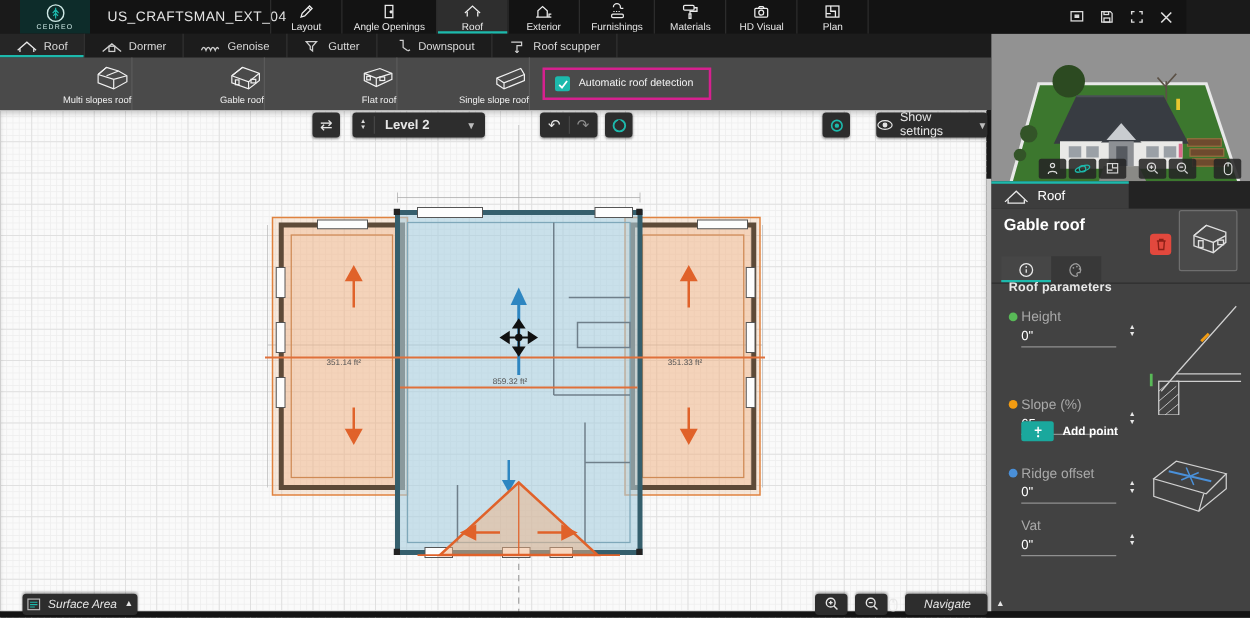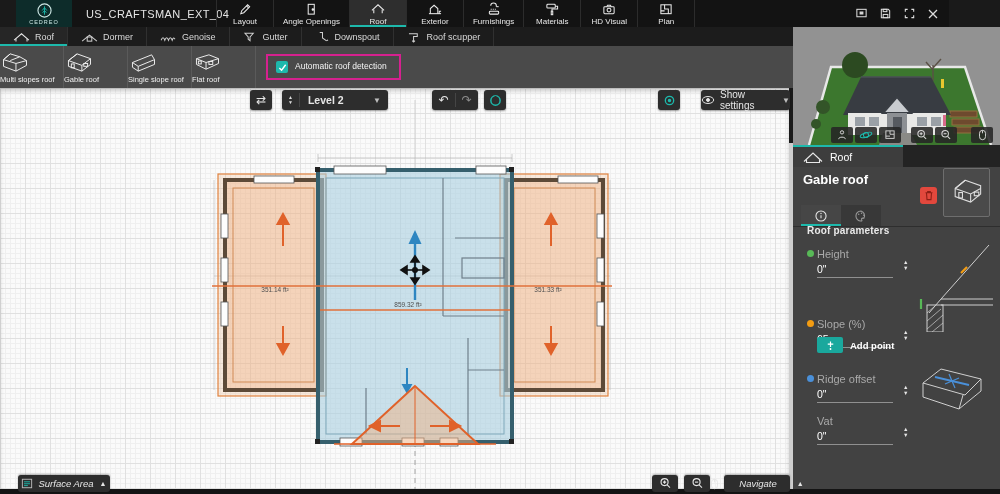--- a/index.html
+++ b/index.html
@@ -20,22 +20,22 @@
   .mi.active{background:#2e2e2e;box-shadow:inset 0 -2px 0 #1db9ac;}
   .winicons{position:absolute;right:10px;top:0;height:27px;display:flex;align-items:center;gap:11px;color:#ddd;}
 
   
   .ribbon{position:absolute;left:0;top:27px;width:793px;height:19px;background:#1c1c1c;display:flex;}
   .rtab{display:flex;align-items:center;gap:5px;padding:0 13px;color:#d9d9d9;font-size:9px;border-right:1px solid #303030;cursor:pointer;}
   .rtab.active{background:#262626;box-shadow:inset 0 -2px 0 #1db9ac;}
 
   
   .toolsbar{position:absolute;left:0;top:46px;width:793px;height:42px;background:#4a4a4a;display:flex;align-items:center;}
-  .tool{width:63px;height:42px;display:flex;flex-direction:column;align-items:flex-start;justify-content:center;gap:1px;
-        color:#f0f0f0;font-size:7.5px;border-right:1px solid #5a5a5a;cursor:pointer;text-align:center;}
+  .tool{width:63px;height:42px;display:flex;flex-direction:column;align-items:flex-end;justify-content:center;gap:1px;
+        color:#f0f0f0;font-size:7.5px;border-right:1px solid #5a5a5a;cursor:pointer;text-align:center;padding-left:42px;}
   .autodetect{margin-left:10px;display:flex;gap:7px;border:2px solid #d6218f;padding:5px 12px 5px 8px;}
   .cb{width:12px;height:12px;border-radius:2px;background:#1db9ac;display:flex;align-items:center;justify-content:center;}
   .autodetect .lbl{font-size:8.5px;color:#f4f4f4;}
 
   
   .canvas{position:absolute;left:0;top:88px;width:789px;height:406px;background-color:#fafafa;
     background-image:
       linear-gradient(#e0e0e0 1px,transparent 1px),linear-gradient(90deg,#e0e0e0 1px,transparent 1px),
       linear-gradient(#efefef 1px,transparent 1px),linear-gradient(90deg,#efefef 1px,transparent 1px);
     background-size:25px 25px,25px 25px,5px 5px,5px 5px;box-shadow:inset 0 3px 4px rgba(0,0,0,.18);}
@@ -273,36 +273,36 @@
             <path d="M4 10l9-7M18 15v6M4 10l14 5 9-7"></path>
             <rect x="7" y="13.5" width="3" height="4"></rect>
             <rect x="20" y="13" width="4" height="3"></rect>
           </svg>
         </span>
       <span>Gable roof</span>
     </div>
     <div class="tool">
       <span>
           <svg width="30" height="23" viewBox="0 0 30 24" fill="none" stroke="#f0f0f0" stroke-width="1">
-            <path d="M4 12L24 4l3 5v5l-17 7-6-4z"></path>
-            <path d="M4 12l6 4v5M10 16l17-7"></path>
-          </svg>
-        </span>
-      <span>Single slope roof</span>
-    </div>
-    <div class="tool">
-      <span>
-          <svg width="30" height="23" viewBox="0 0 30 24" fill="none" stroke="#f0f0f0" stroke-width="1">
             <path d="M4 8l13-4 10 4v5l-13 6-10-5z"></path>
             <path d="M4 8l10 4v7M14 12l13-4"></path>
             <rect x="6" y="10.5" width="3" height="3"></rect>
             <rect x="17" y="11" width="4" height="3"></rect>
           </svg>
         </span>
       <span>Flat roof</span>
+    </div>
+    <div class="tool">
+      <span>
+          <svg width="30" height="23" viewBox="0 0 30 24" fill="none" stroke="#f0f0f0" stroke-width="1">
+            <path d="M4 12L24 4l3 5v5l-17 7-6-4z"></path>
+            <path d="M4 12l6 4v5M10 16l17-7"></path>
+          </svg>
+        </span>
+      <span>Single slope roof</span>
     </div>
     <div class="autodetect">
       <span class="cb">
         <svg width="9" height="9" viewBox="0 0 10 10" fill="none" stroke="#fff" stroke-width="1.6">
             <path d="M1.5 5.5L4 8l4.5-6"></path>
           </svg>
       </span>
       <span class="lbl">Automatic roof detection</span>
     </div>
   </div>

